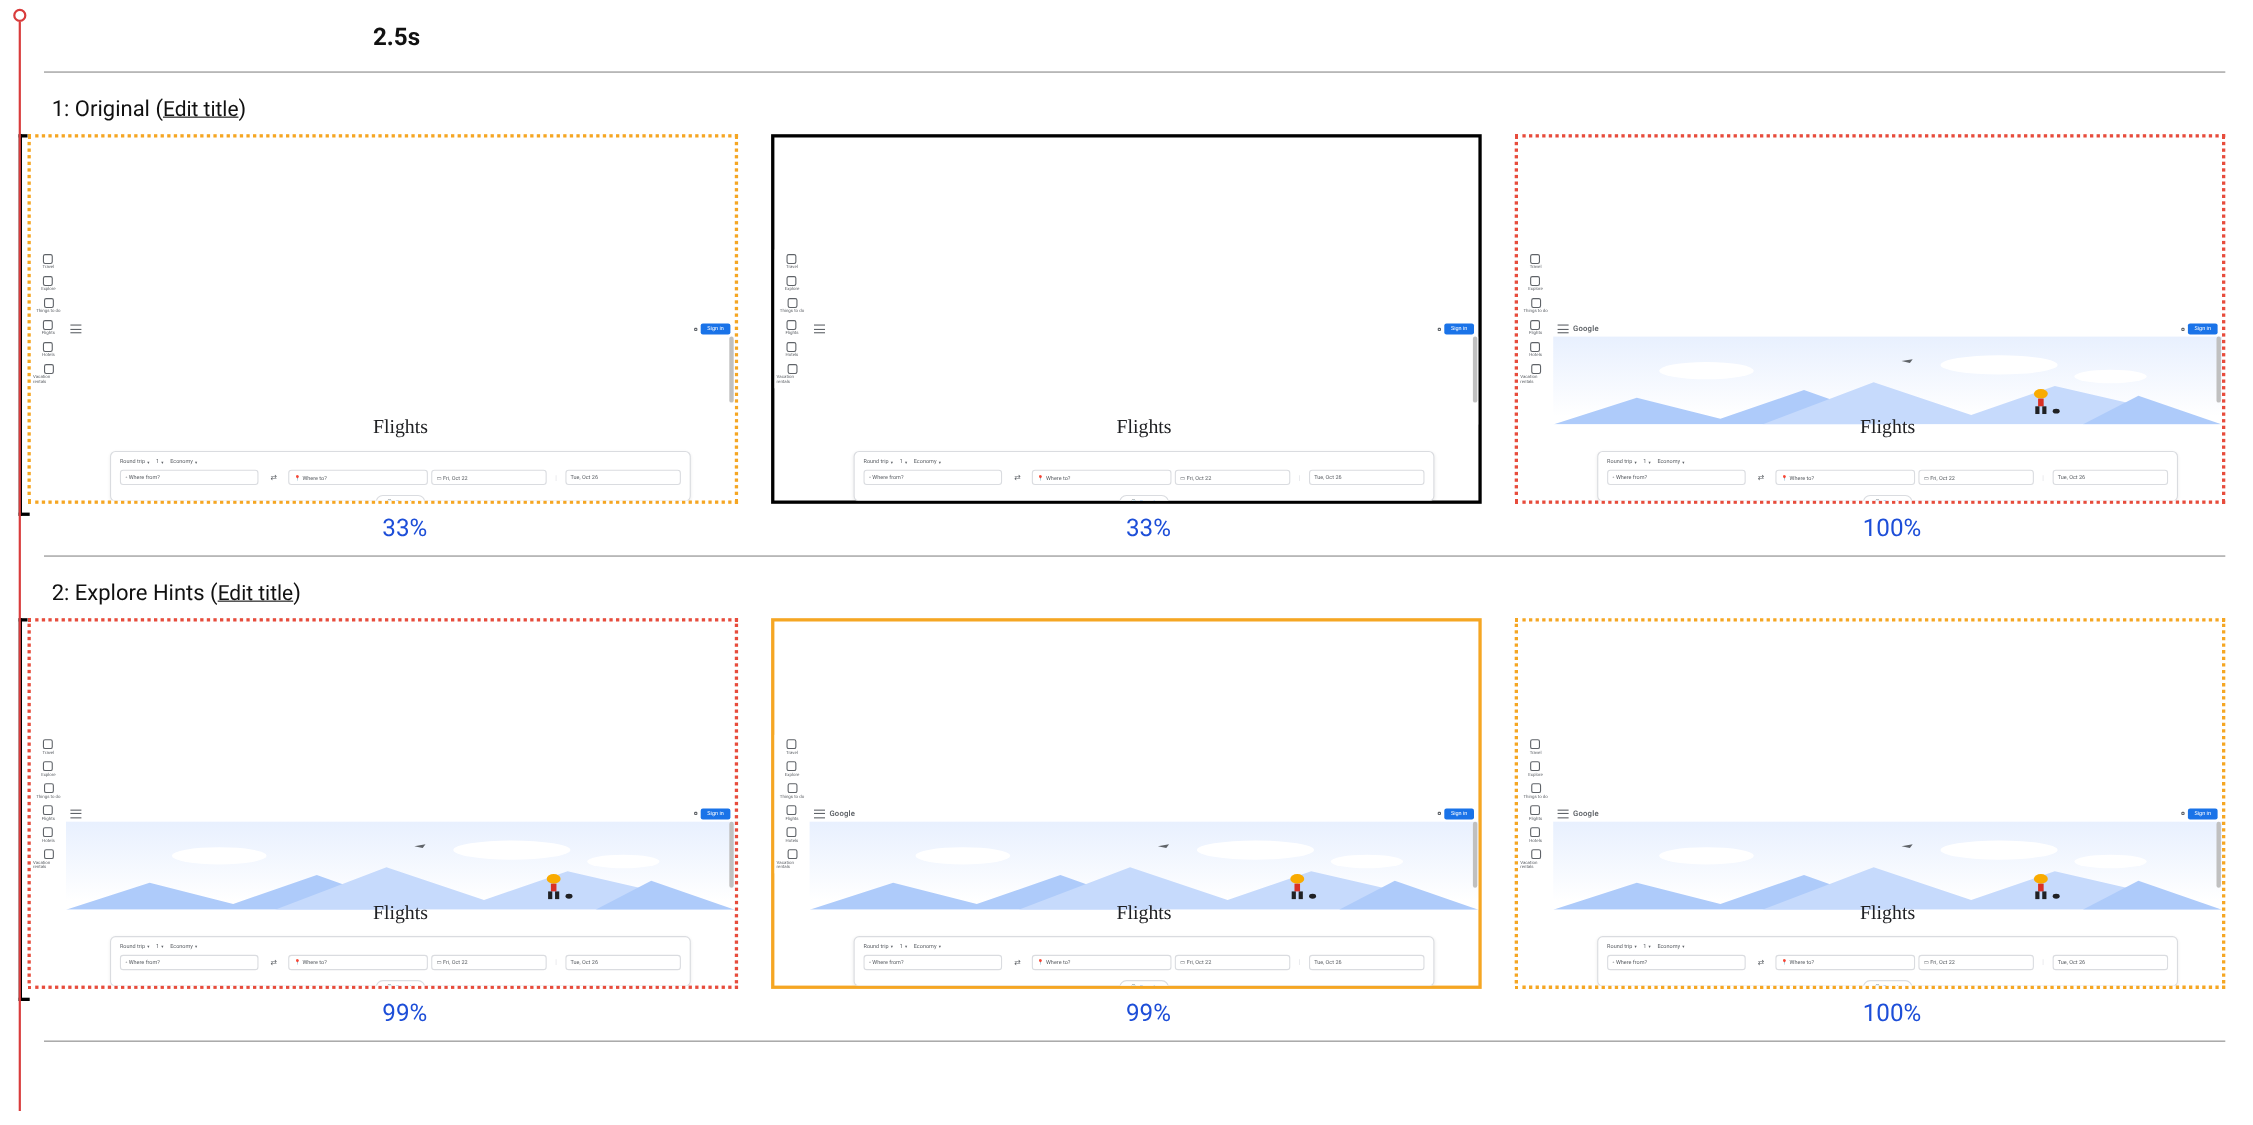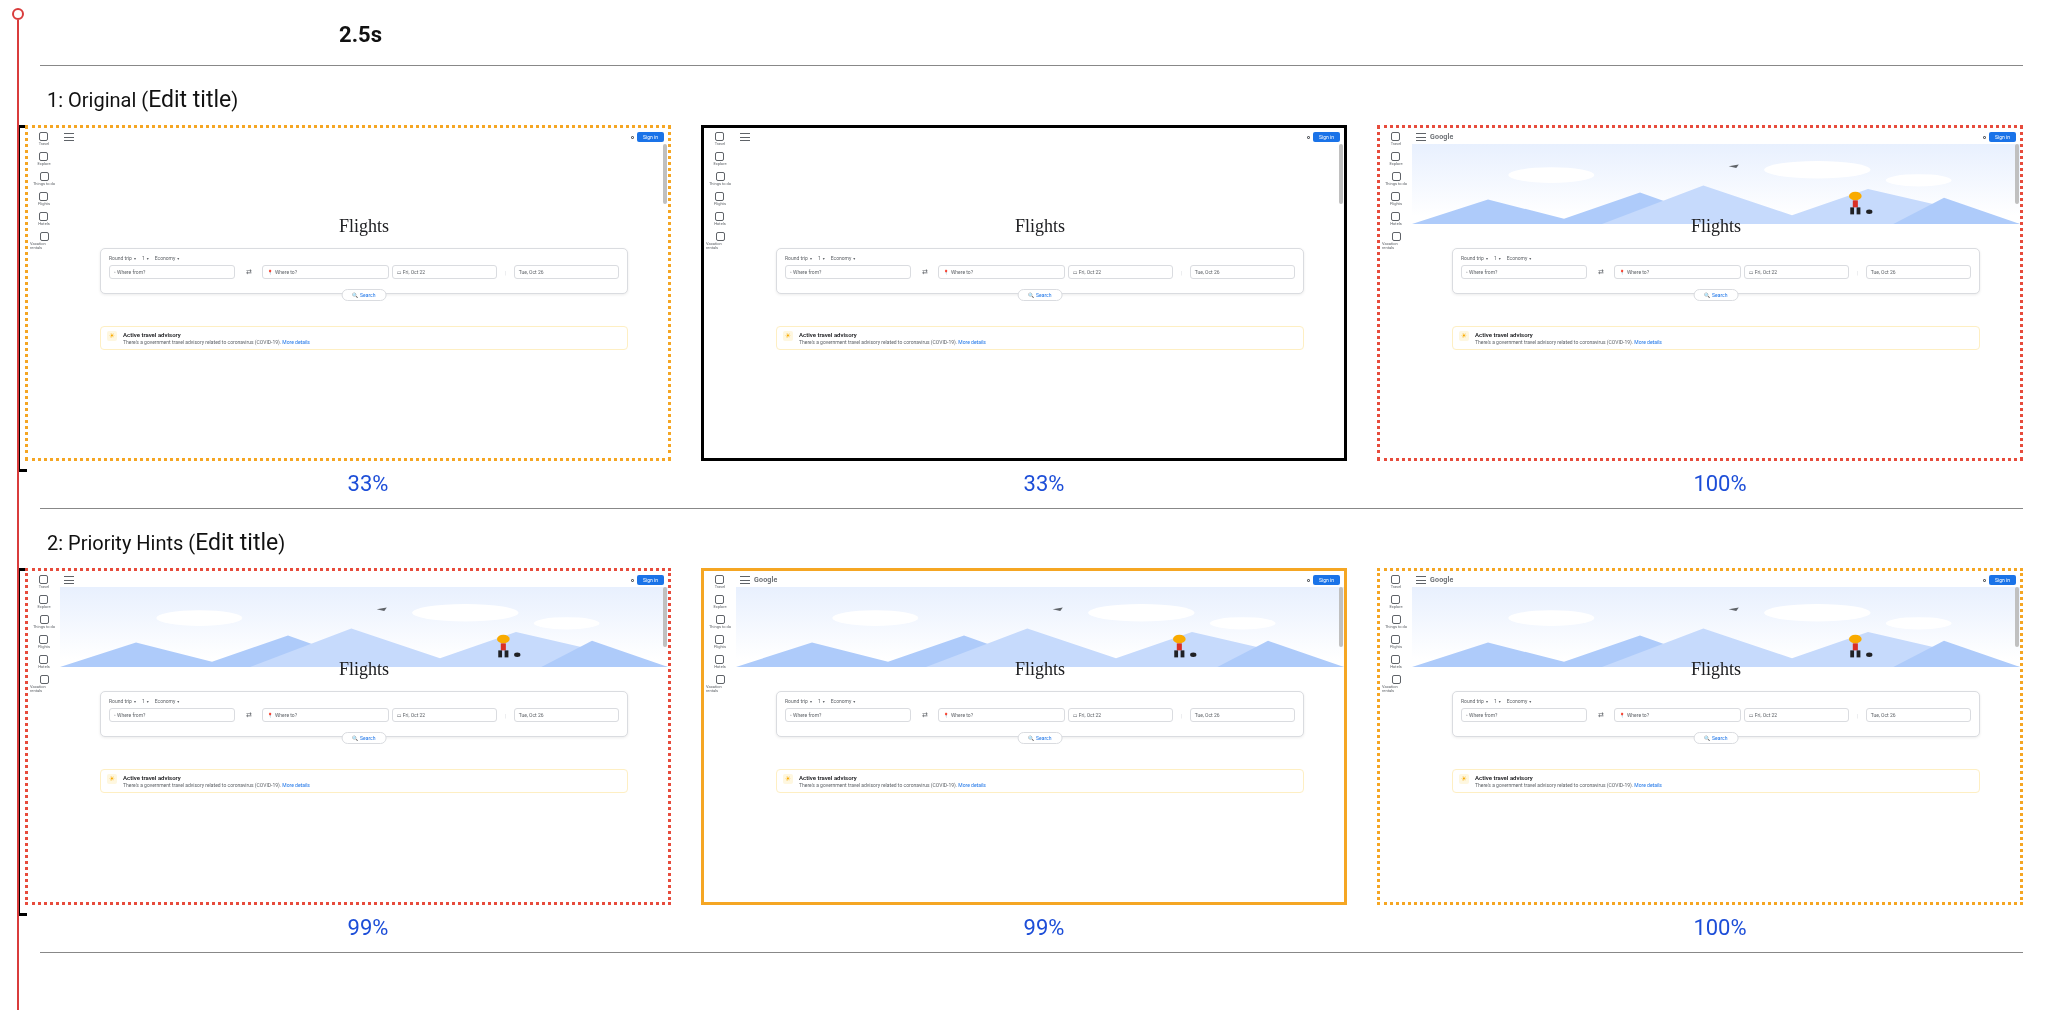--- a/index.html
+++ b/index.html
@@ -48,23 +48,24 @@
     background: #888;
     margin-left: 15px;
   }
   .row-title {
     padding: 20px 0 12px 22px;
     font-size: 20px;
     color: #111;
   }
   .row-title b { font-weight: 400; }
   .row-title .edit {
+    text-decoration: underline;
     cursor: pointer;
     font-weight: 400;
-    font-size: 23px;
+    font-size: 19px;
   }
   .paren { font-weight: 400; }
   .frames {
     display: grid;
     grid-template-columns: repeat(3, 1fr);
     gap: 30px;
     position: relative;
   }
   .left-bracket {
     position: absolute;
@@ -95,20 +96,21 @@
     text-align: right;
     margin-left: 40px;
   }
   
   .gf {
     position: absolute;
     inset: 0;
     display: flex;
     font-size: 6px;
     color: #555;
+    align-items: center;
   }
   .gf-sidebar {
     width: 32px;
     background: #fff;
     display: flex;
     flex-direction: column;
     gap: 6px;
     padding: 4px 2px;
     align-items: center;
     border-right: 0;
@@ -468,21 +470,21 @@
         </div>
       </div>
       <div class="gf-scroll"></div>
     </div>
   </div>
         </div>
         <div class="pct">100%</div>
       </div>
     </div>
     <div class="split-line" style="margin-top: 12px;"></div>
-    <div class="row-title"><b>2: Priority Hints</b> <span class="paren">(</span><span class="edit">Edit title</span><span class="paren">)</span></div>
+    <div class="row-title"><b>2: Explore Hints</b> <span class="paren">(</span><span class="edit">Edit title</span><span class="paren">)</span></div>
     <div class="frames">
       <div class="left-bracket"></div>
       <div class="frame-col">
         <div class="frame dotted-red">
           <div class="gf">
     <div class="gf-sidebar">
               <div class="gf-sb-item">
                 <div class="ic"></div>
                 <span>Travel</span>
               </div>

